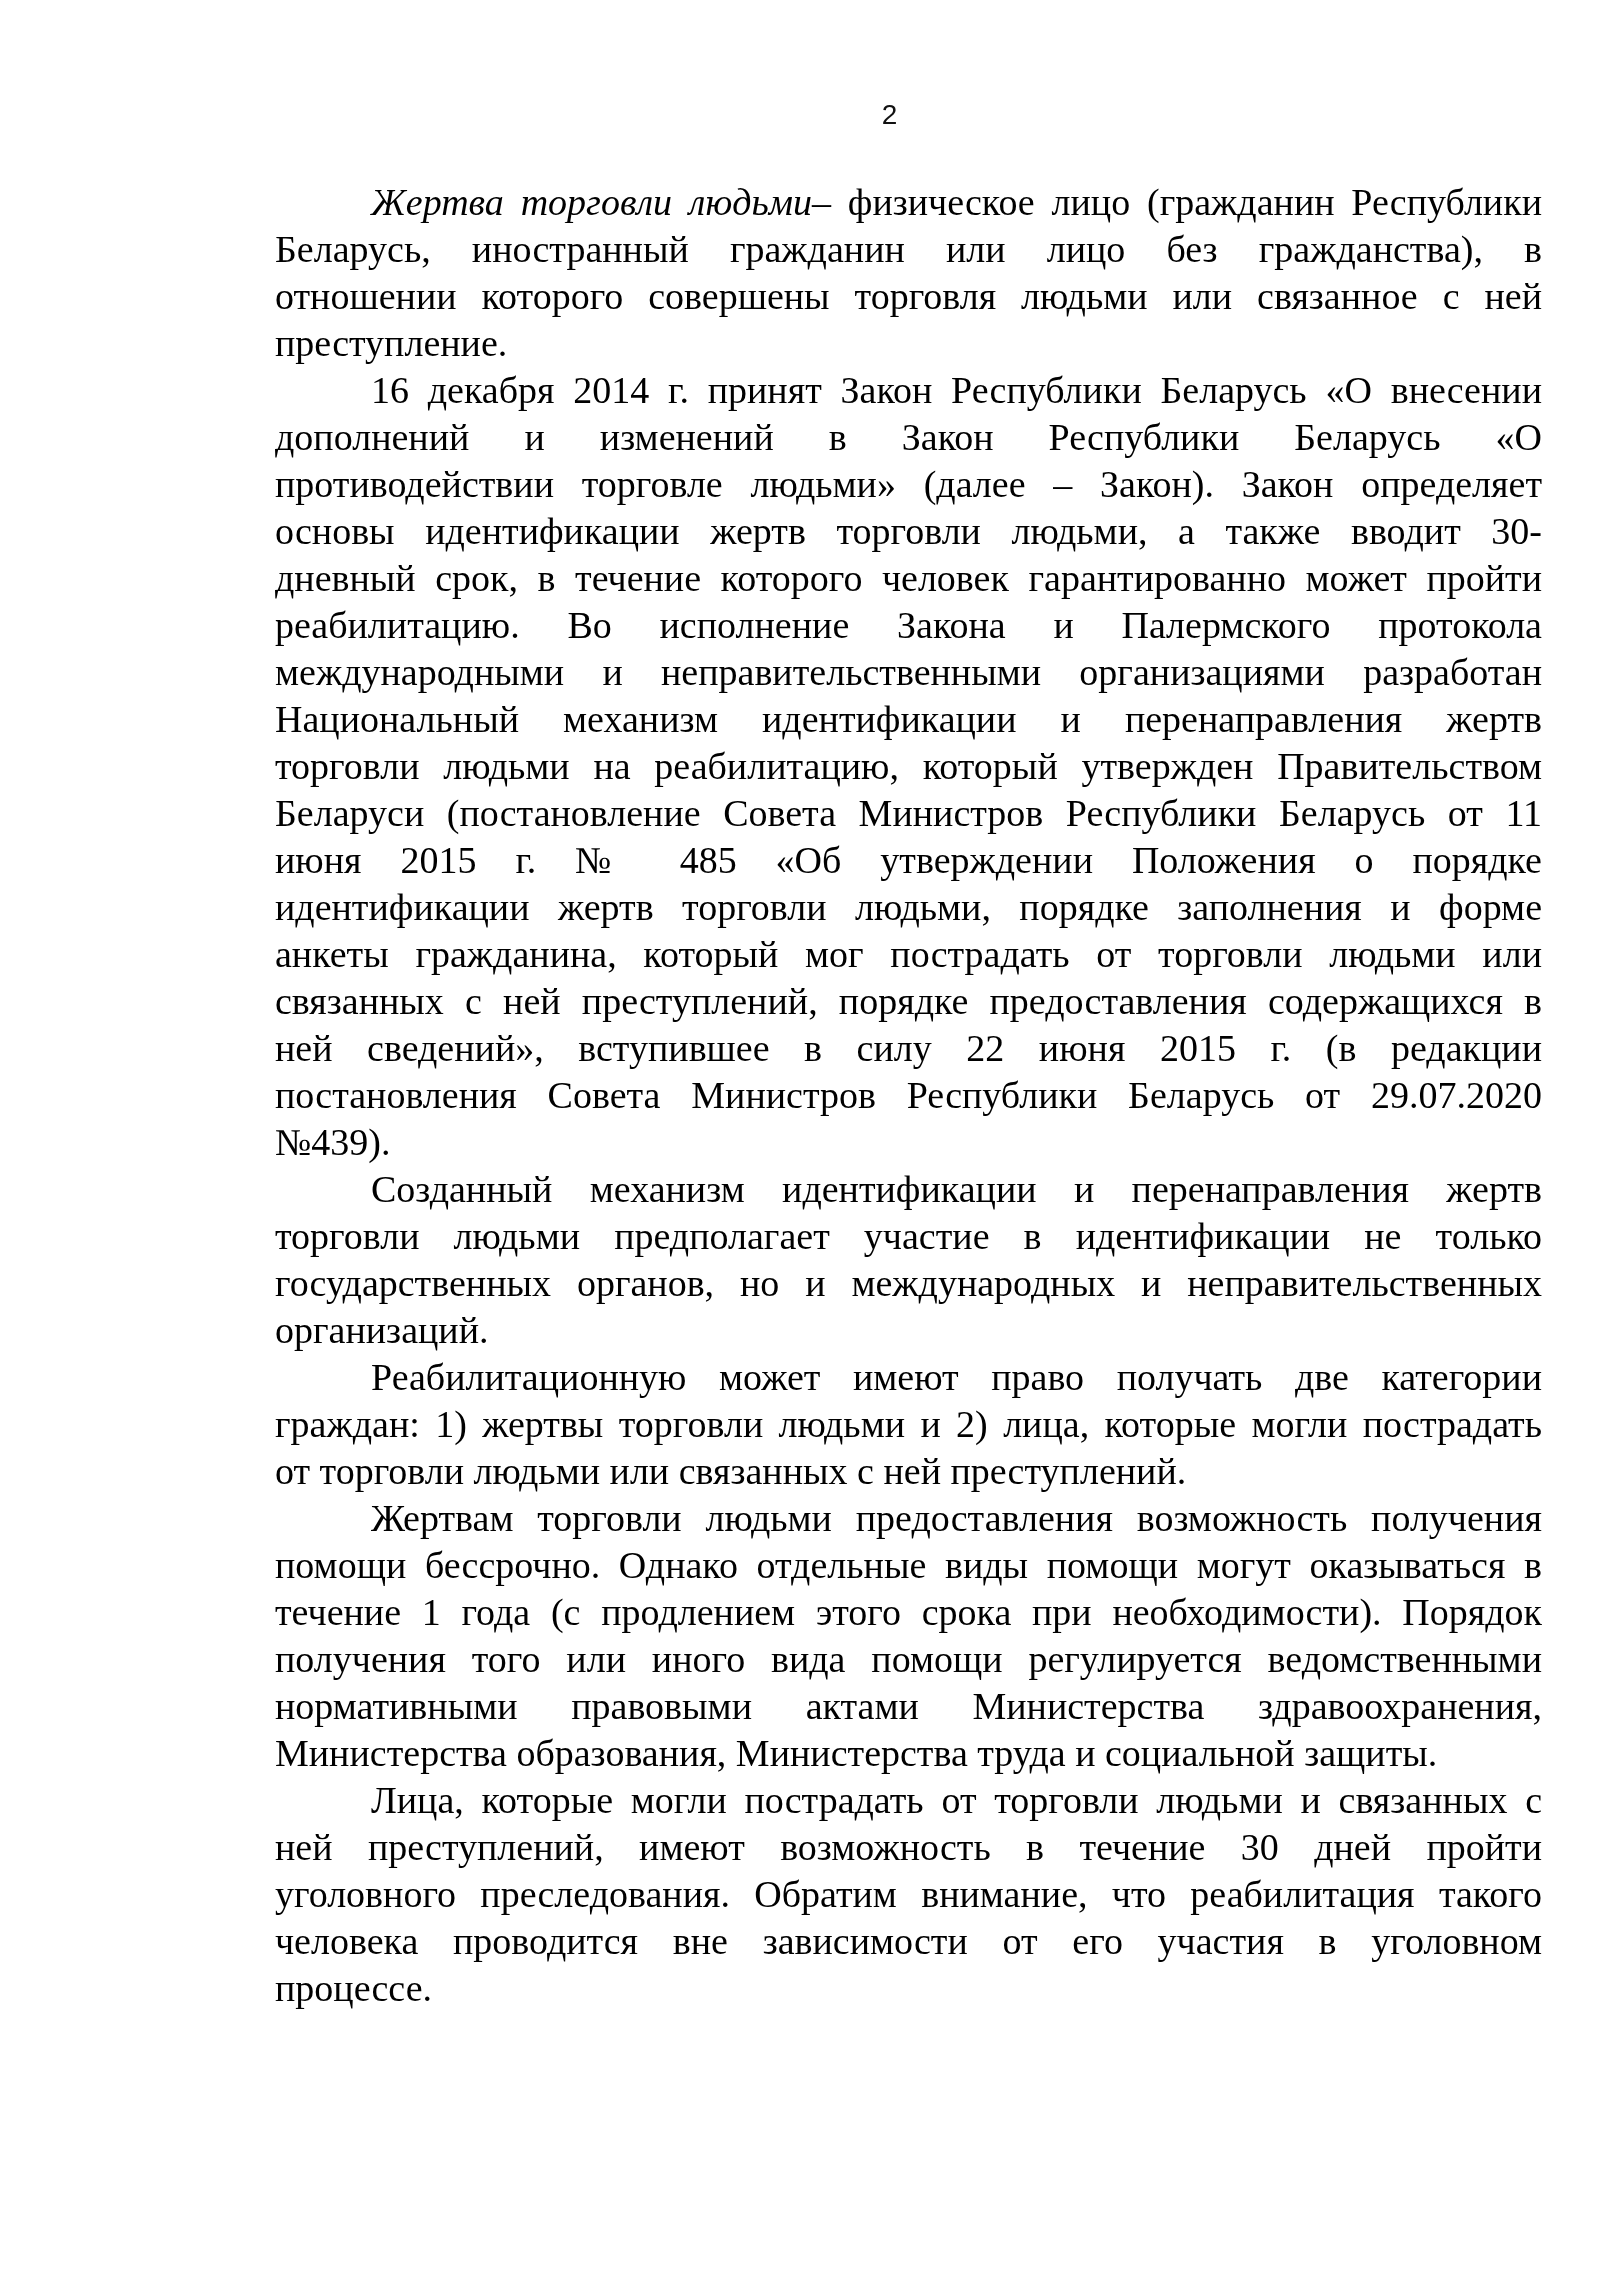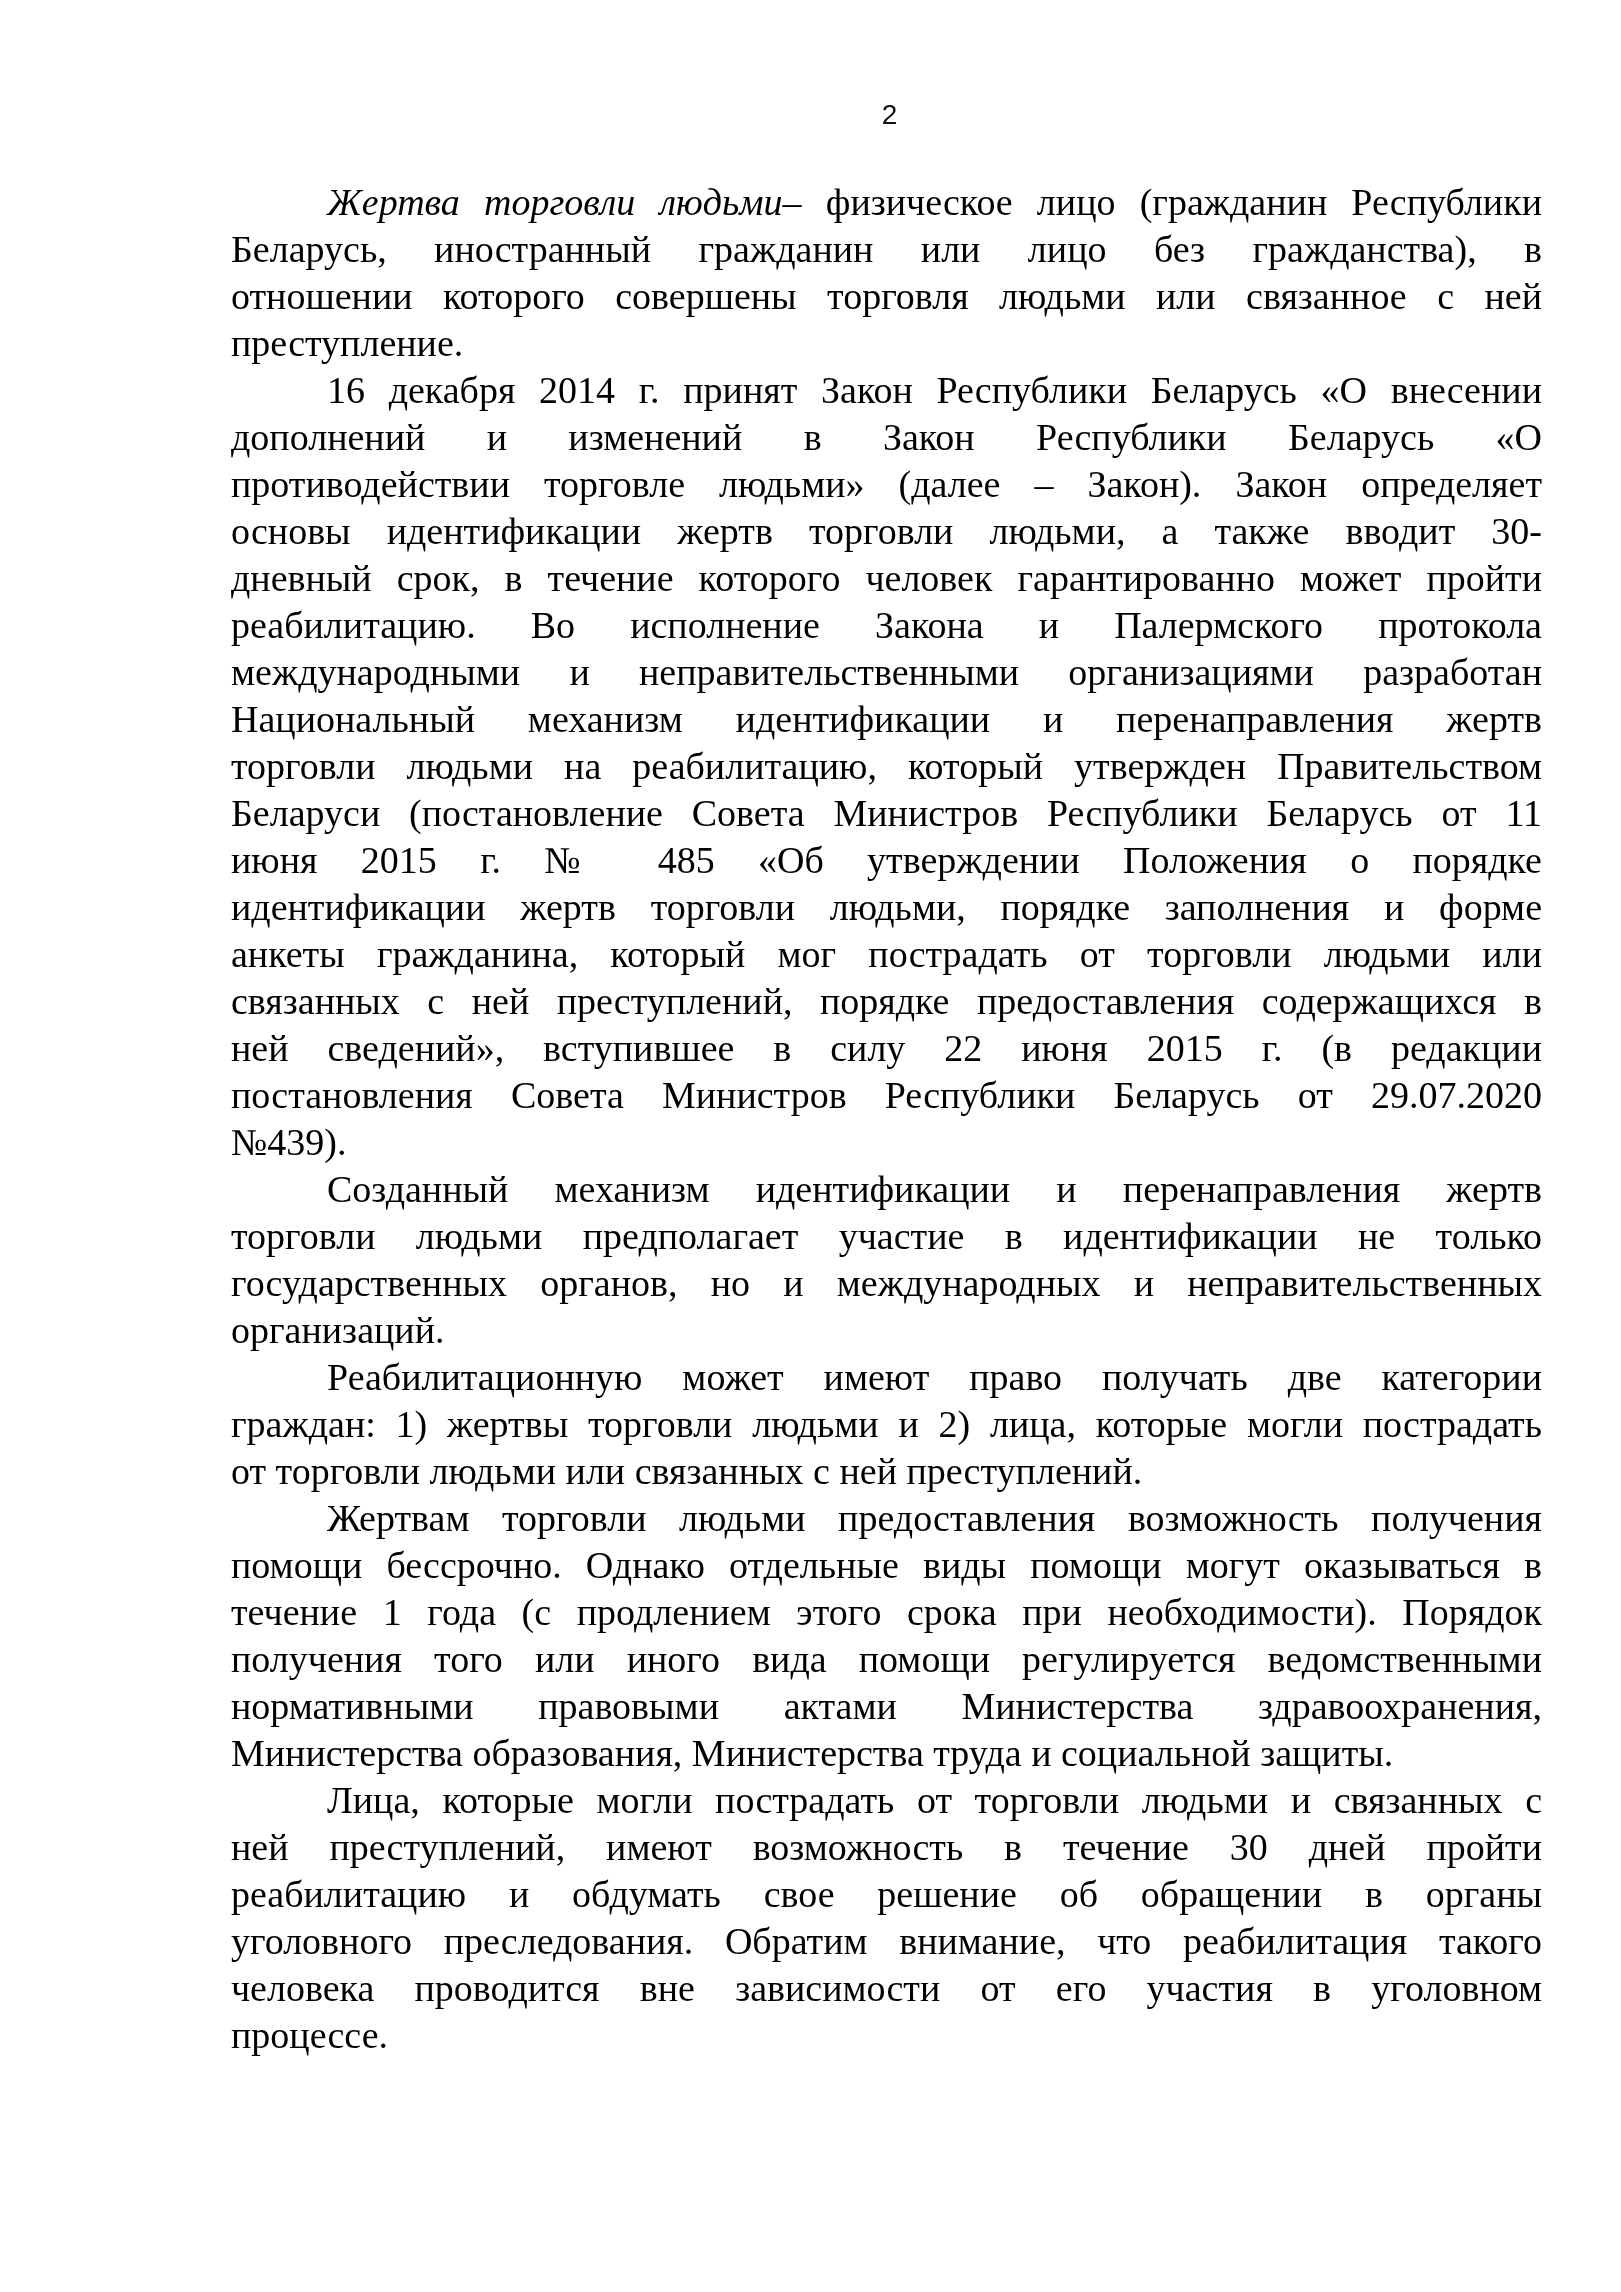--- a/index.html
+++ b/index.html
@@ -34,20 +34,21 @@
       font-size: 38px;
       line-height: 47px;
     }
     .line {
       display: block;
       white-space: nowrap;
       height: 47px;
       text-align: justify;
       text-align-last: justify;
       word-spacing: 0;
+      margin-left: 44px;
     }
     .line.last {
       text-align: center;
       text-align-last: left;
     }
     .line.indent {
       padding-left: 96px;
     }
     .line .it {
       font-style: italic;
@@ -178,23 +179,20 @@
       </div>
     </div>
     <div>
       <div class="line indent">
         <span class="line-inner"><span>Лица, которые могли пострадать от торговли людьми и связанных с</span></span>
       </div>
       <div class="line">
         <span class="line-inner"><span>ней преступлений, имеют возможность в течение 30 дней пройти</span></span>
       </div>
       <div class="line">
-        <span class="line-inner"><span>реабилитацию и обдумать свое решение об обращении в органы</span></span>
-      </div>
-      <div class="line">
         <span class="line-inner"><span>уголовного преследования. Обратим внимание, что реабилитация такого</span></span>
       </div>
       <div class="line">
         <span class="line-inner"><span>человека проводится вне зависимости от его участия в уголовном</span></span>
       </div>
       <div class="line last">
         <span class="line-inner"><span>процессе.</span></span>
       </div>
     </div>
   </div>

